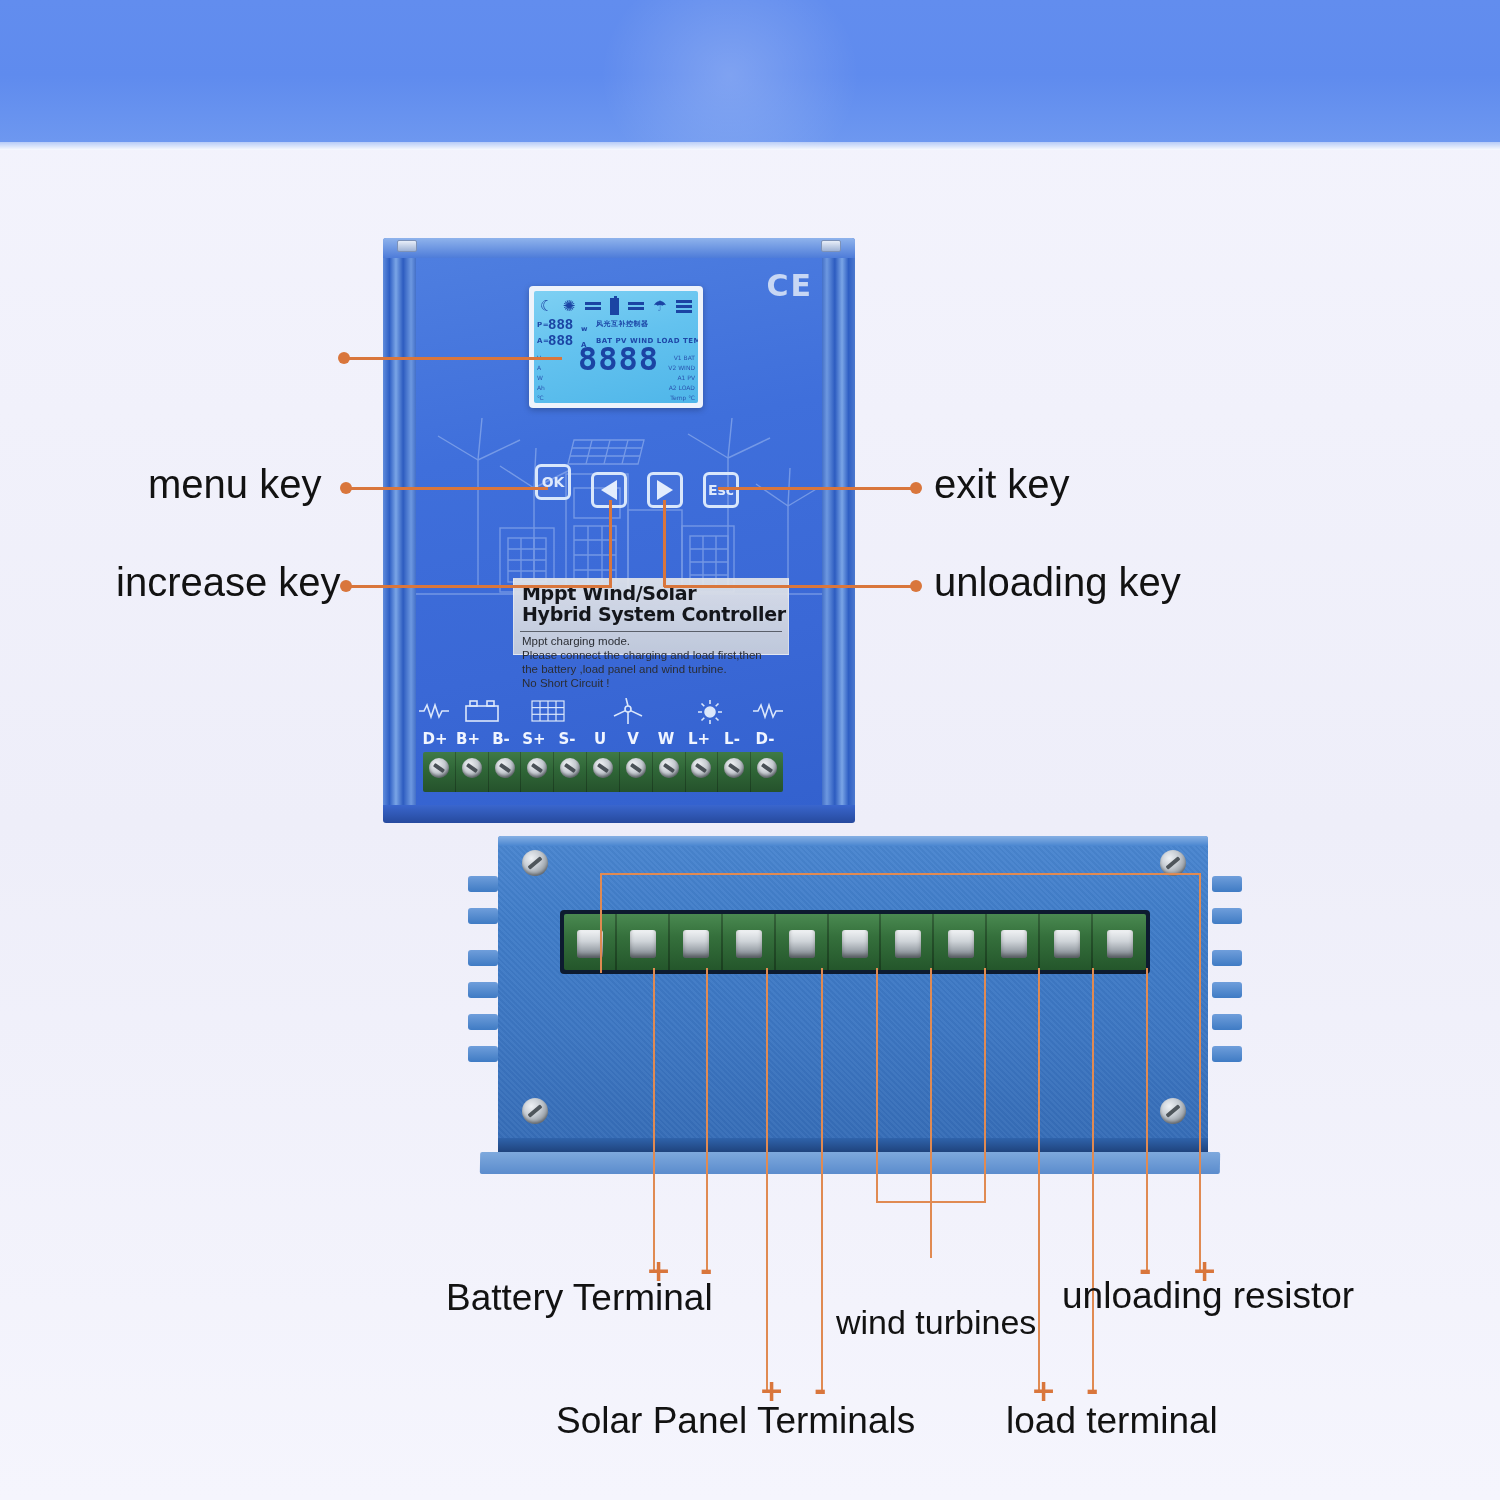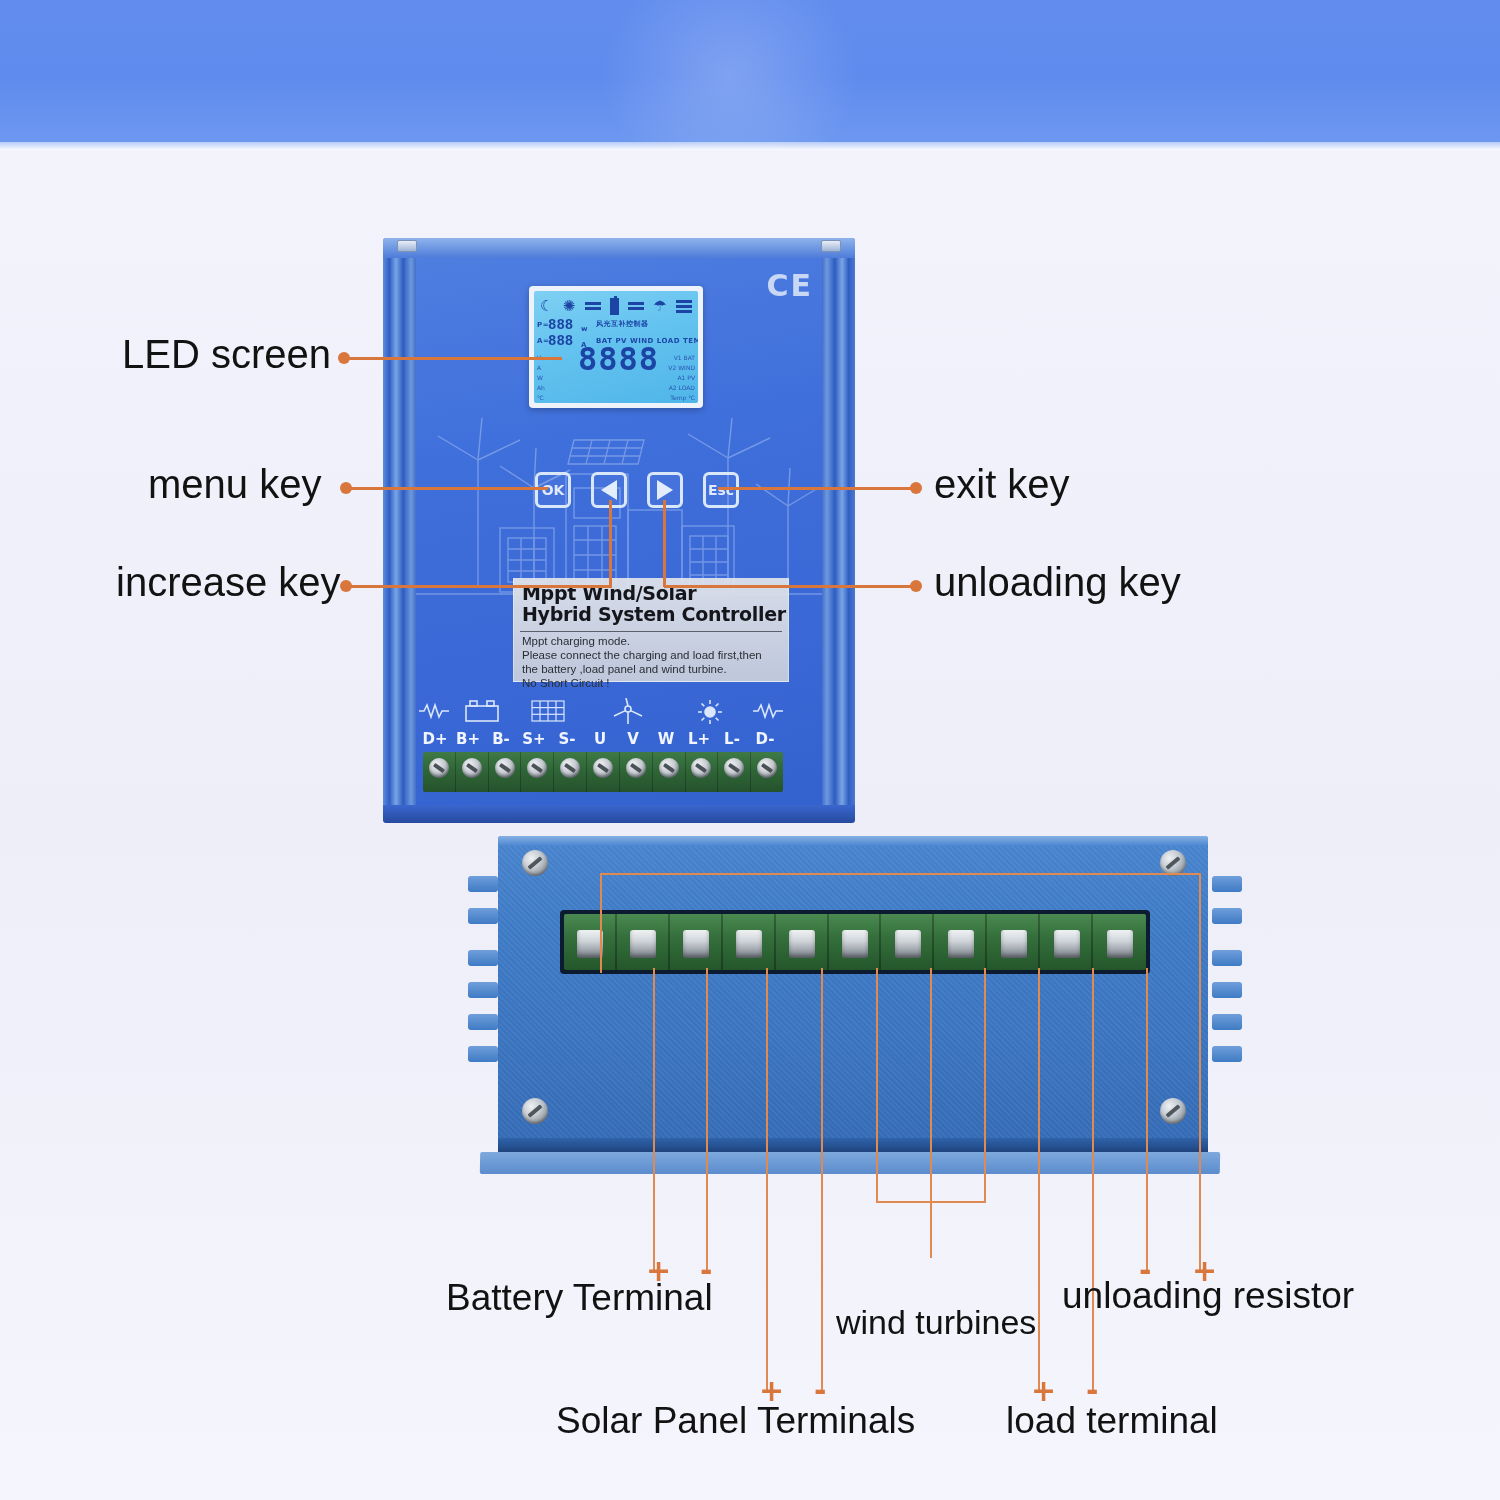--- a/index.html
+++ b/index.html
@@ -171,21 +171,21 @@
     width:0;height:0;border-top:10px solid transparent;border-bottom:10px solid transparent;
     border-right:16px solid #e3edfd;
   }
   .key .tri-r {
     width:0;height:0;border-top:10px solid transparent;border-bottom:10px solid transparent;
     border-left:16px solid #e3edfd;
   }
 
   
   .plate {
-    position:absolute; left: 130px; top: 340px; width: 276px; height: 104px;
+    position:absolute; left: 130px; top: 340px; width: 276px; height: 77px;
     background: linear-gradient(180deg, rgba(225,228,234,.93), rgba(205,210,220,.90));
     border: 1px solid rgba(255,255,255,.35);
     padding-left: 13px;
   }
   .plate-title {
     position:absolute; left: 8px; top: 4px; width:264px;
     font-family:"DejaVu Sans", sans-serif; font-weight:700; font-size: 19px;
     color:#14161b; line-height:1.12; letter-spacing:-.3px;
   }
   .plate-rule { position:absolute; left:6px; top:52px; width:262px; height:1px; background:#5a5f6a; }
@@ -412,21 +412,21 @@
         <span class="lcd-tiny" style="left:62px;top:28px;">风光互补控制器</span>
         <span class="lcd-tiny" style="left:62px;top:46px;">BAT  PV  WIND  LOAD  TEMP</span>
 
         <span class="lcd-sidecol" style="left:3px;top:62px;">V<br>A<br>W<br>Ah<br>℃</span>
         <span class="lcd-sidecol" style="right:3px;top:62px;text-align:right;">V1 BAT<br>V2 WIND<br>A1 PV<br>A2 LOAD<br>Temp ℃</span>
 
         <span class="lcd-big">8888</span>
       </div>
     </div>
 
-    <div class="key" style="left:152px;top:234px;">
+    <div class="key" style="left:152px;top:226px;">
       <span>OK</span>
     </div>
     <div class="key" style="left:208px;top:234px;">
       <span class="tri-l"></span>
     </div>
     <div class="key" style="left:264px;top:234px;">
       <span class="tri-r"></span>
     </div>
     <div class="key" style="left:320px;top:234px;">
       <span>Esc</span>
@@ -520,21 +520,20 @@
         </div>
       <div class="tf-cell">
           <span class="tf-screw"></span>
         </div>
       <div class="tf-cell">
           <span class="tf-screw"></span>
         </div>
     </div>
   </div>
 
-  <div class="callout-label" style="left:122px;top:332px;">LED screen</div>
   <div class="dot" style="left:338px;top:352px;"></div>
   <div class="lead-h" style="left:346px;top:357px;width:216px;"></div>
 
   <div class="callout-label" style="left:148px;top:462px;">menu key</div>
   <div class="dot" style="left:340px;top:482px;"></div>
   <div class="lead-h" style="left:348px;top:487px;width:200px;"></div>
 
   <div class="callout-label" style="left:116px;top:560px;">increase key</div>
   <div class="dot" style="left:340px;top:580px;"></div>
   <div class="lead-h" style="left:348px;top:585px;width:264px;"></div>

